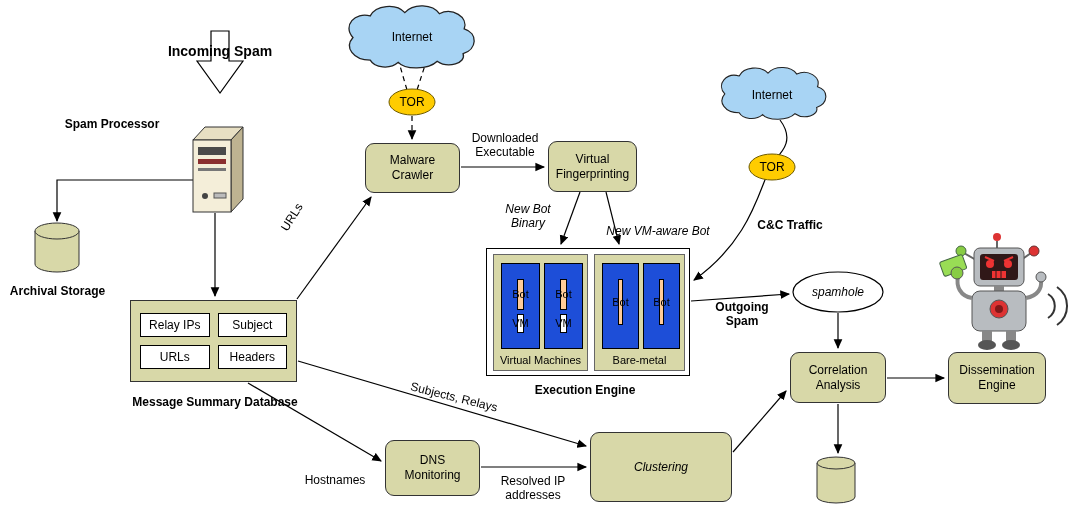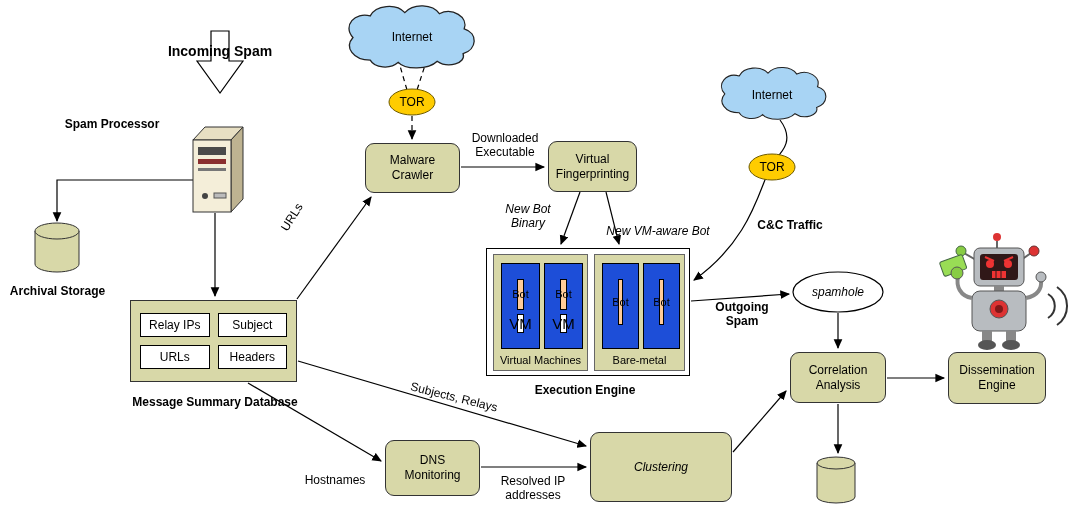--- a/index.html
+++ b/index.html
@@ -26,21 +26,21 @@
     background:#fff; border:1px solid #000; height:24px;
     display:flex; align-items:center; justify-content:center; font-size:12px;
   }
 
   
   .exec { position:absolute; background:#fff; border:1px solid #000; }
   .exec-sec { position:absolute; top:5px; height:117px; background:var(--box,#d8d8a8); border:1px solid #666; }
   .col { position:absolute; top:8px; width:39px; height:86px; background:#1d4ed8; border:1px solid #000; padding:15px; display:flex; flex-direction:column; gap:4px; }
   .col-bm { width:37px; }
   .bot-box { background:var(--bot,#ffcc99); border:1px solid #000; height:46px; display:flex; align-items:center; justify-content:center; font-size:11px; }
-  .vm-box { background:#fff; border:1px solid #000; height:28px; display:flex; align-items:center; justify-content:center; font-size:15px; }
+  .vm-box { background:#fff; border:1px solid #000; height:28px; display:flex; align-items:center; justify-content:center; font-size:11px; }
   .sec-lbl { position:absolute; bottom:4px; left:0; width:100%; text-align:center; font-size:11px; }
 
   
   .edge { stroke:#000; stroke-width:1.2; fill:none; }
   .dashed { stroke-dasharray:5 4; }
   .cloud { fill:var(--cloud,#a8d4f4); stroke:#222; stroke-width:1.2; }
   .fill-box { fill:var(--box,#d8d8a8); stroke:#333; stroke-width:1; }
   .fill-tor { fill:var(--tor,#ffcc00); stroke:#6d5a00; stroke-width:1; }
   .white-shape { fill:#fff; stroke:#000; stroke-width:1.2; }
 </style>

